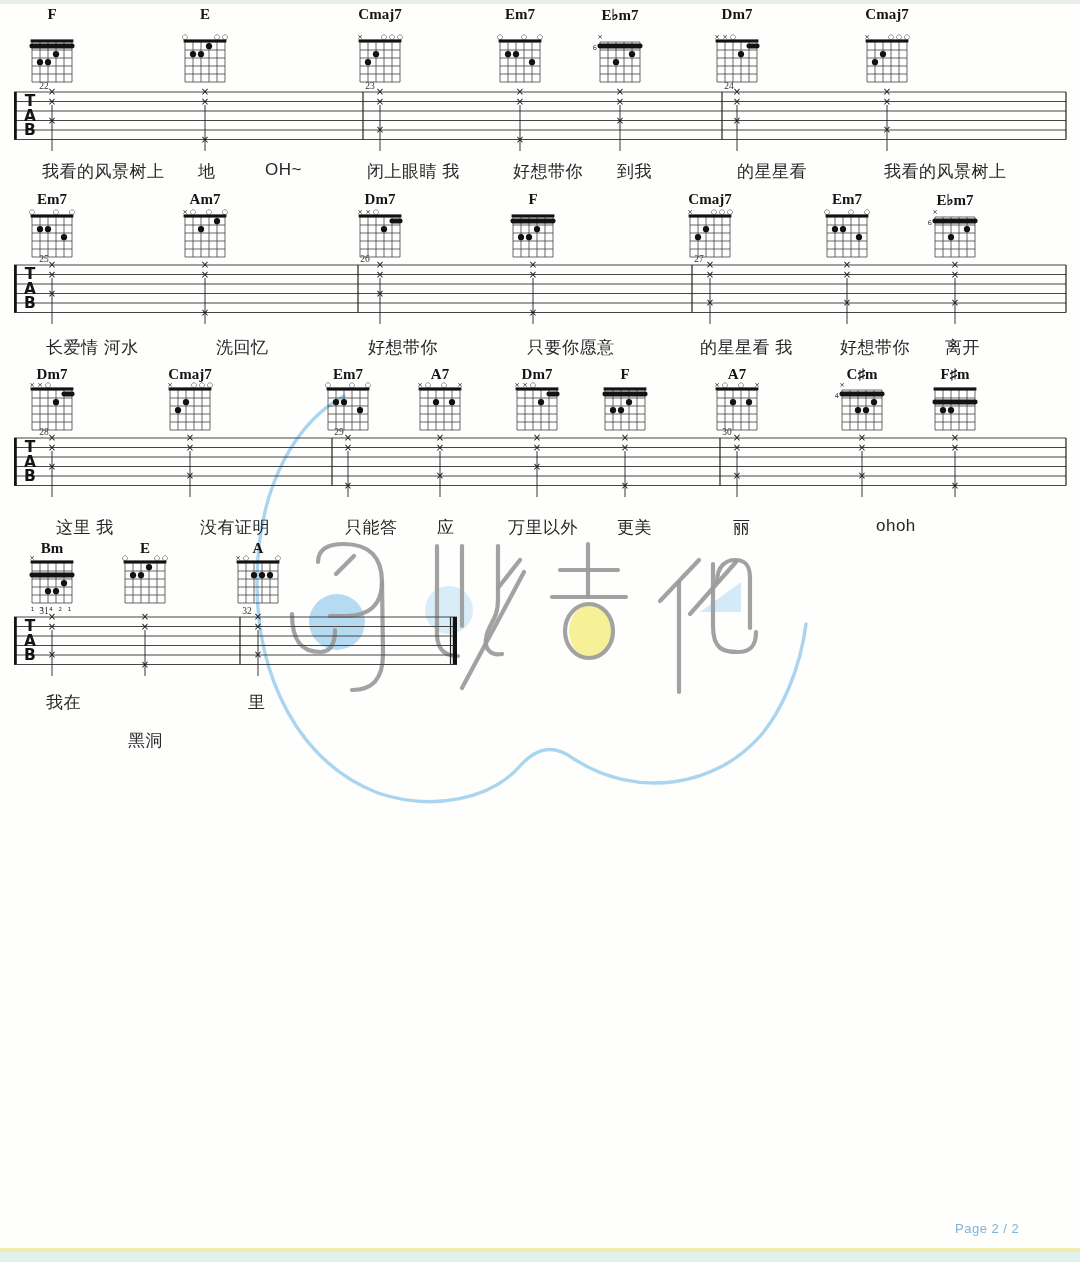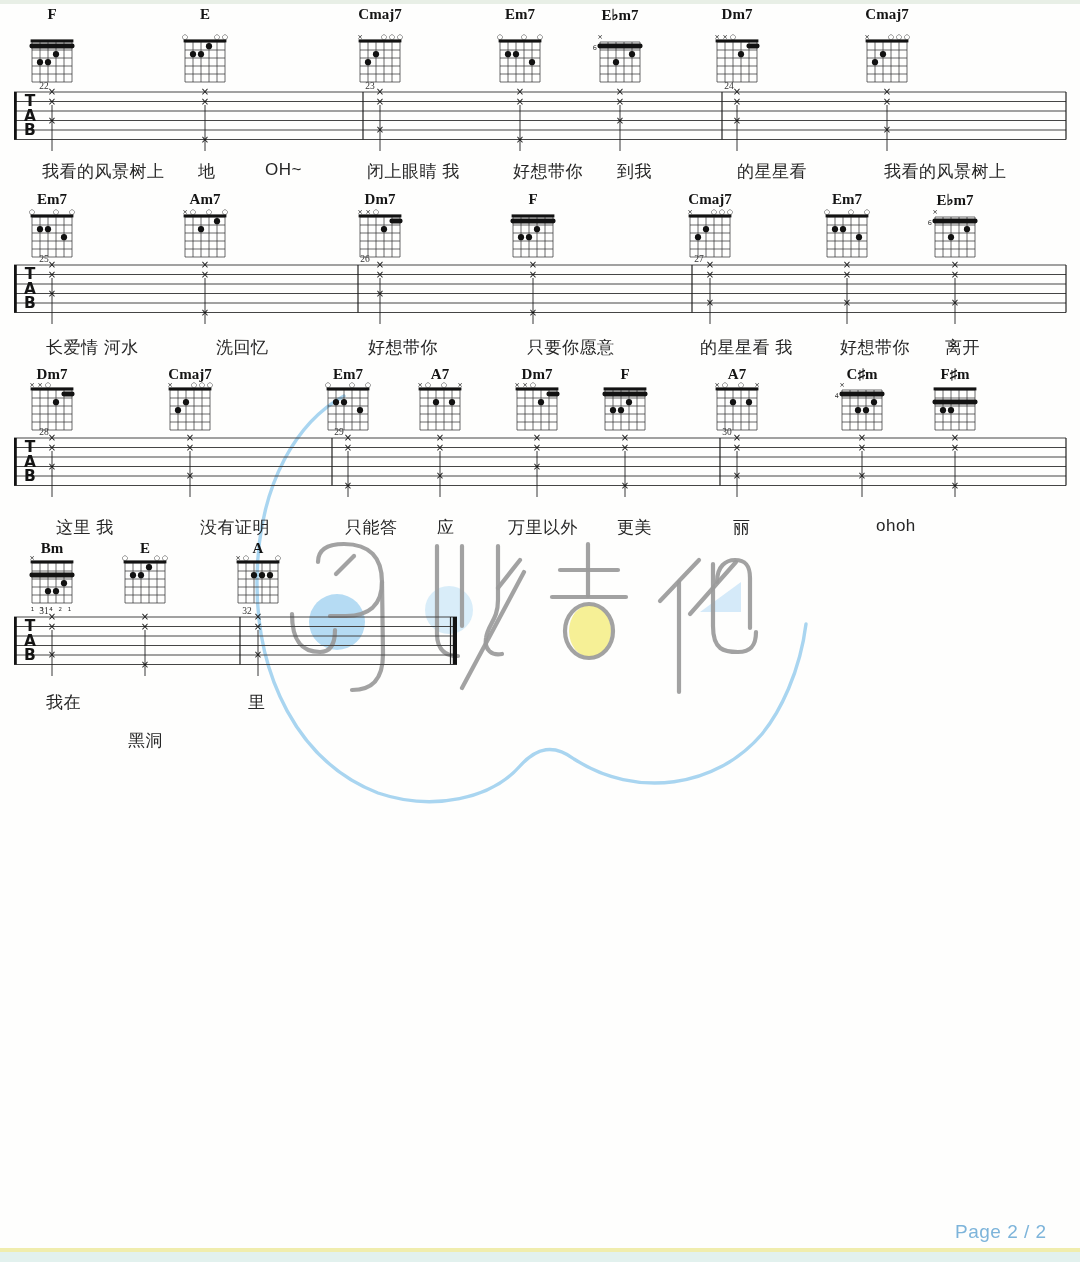--- a/index.html
+++ b/index.html
@@ -7,21 +7,21 @@
         font-family:"Liberation Sans",sans-serif;}
   .strip-top{position:absolute;left:0;top:0;width:1080px;height:4px;background:var(--top-strip);z-index:3;}
   .strip-yellow{position:absolute;left:0;top:1248px;width:1080px;height:4px;background:var(--bottom-line);z-index:3;}
   .strip-cyan{position:absolute;left:0;top:1252px;width:1080px;height:10px;background:var(--bottom-strip);z-index:3;}
   #watermark{position:absolute;left:0;top:0;z-index:0;}
   #score{position:absolute;left:0;top:0;width:1080px;height:1262px;z-index:1;}
   #score > *{position:absolute;}
   .chord-label{width:80px;text-align:center;font-family:"Liberation Serif",serif;
                font-weight:bold;font-size:15px;color:var(--ink);white-space:nowrap;}
   .lyric{font-size:17px;color:#262626;white-space:nowrap;letter-spacing:.5px;}
-  .footer{position:absolute;left:955px;top:1221px;font-size:19px;color:var(--footer-text);z-index:2;
+  .footer{position:absolute;left:955px;top:1221px;font-size:13px;color:var(--footer-text);z-index:2;
           letter-spacing:.5px;}
   
   svg text{font-family:"DejaVu Sans",sans-serif;fill:var(--ink);}
   .sl{stroke:#454545;stroke-width:1;}
   .gl{stroke:#3a3a3a;stroke-width:.75;}
   .bar{stroke:#222;stroke-width:1.2;}
   .stem{stroke:#222;stroke-width:.9;}
   .blk{fill:#121212;}
   .clef{font-size:15.5px;font-weight:bold;text-anchor:middle;}
   .mnum{font-size:9.5px;text-anchor:middle;font-family:"Liberation Serif",serif;fill:#333;}

